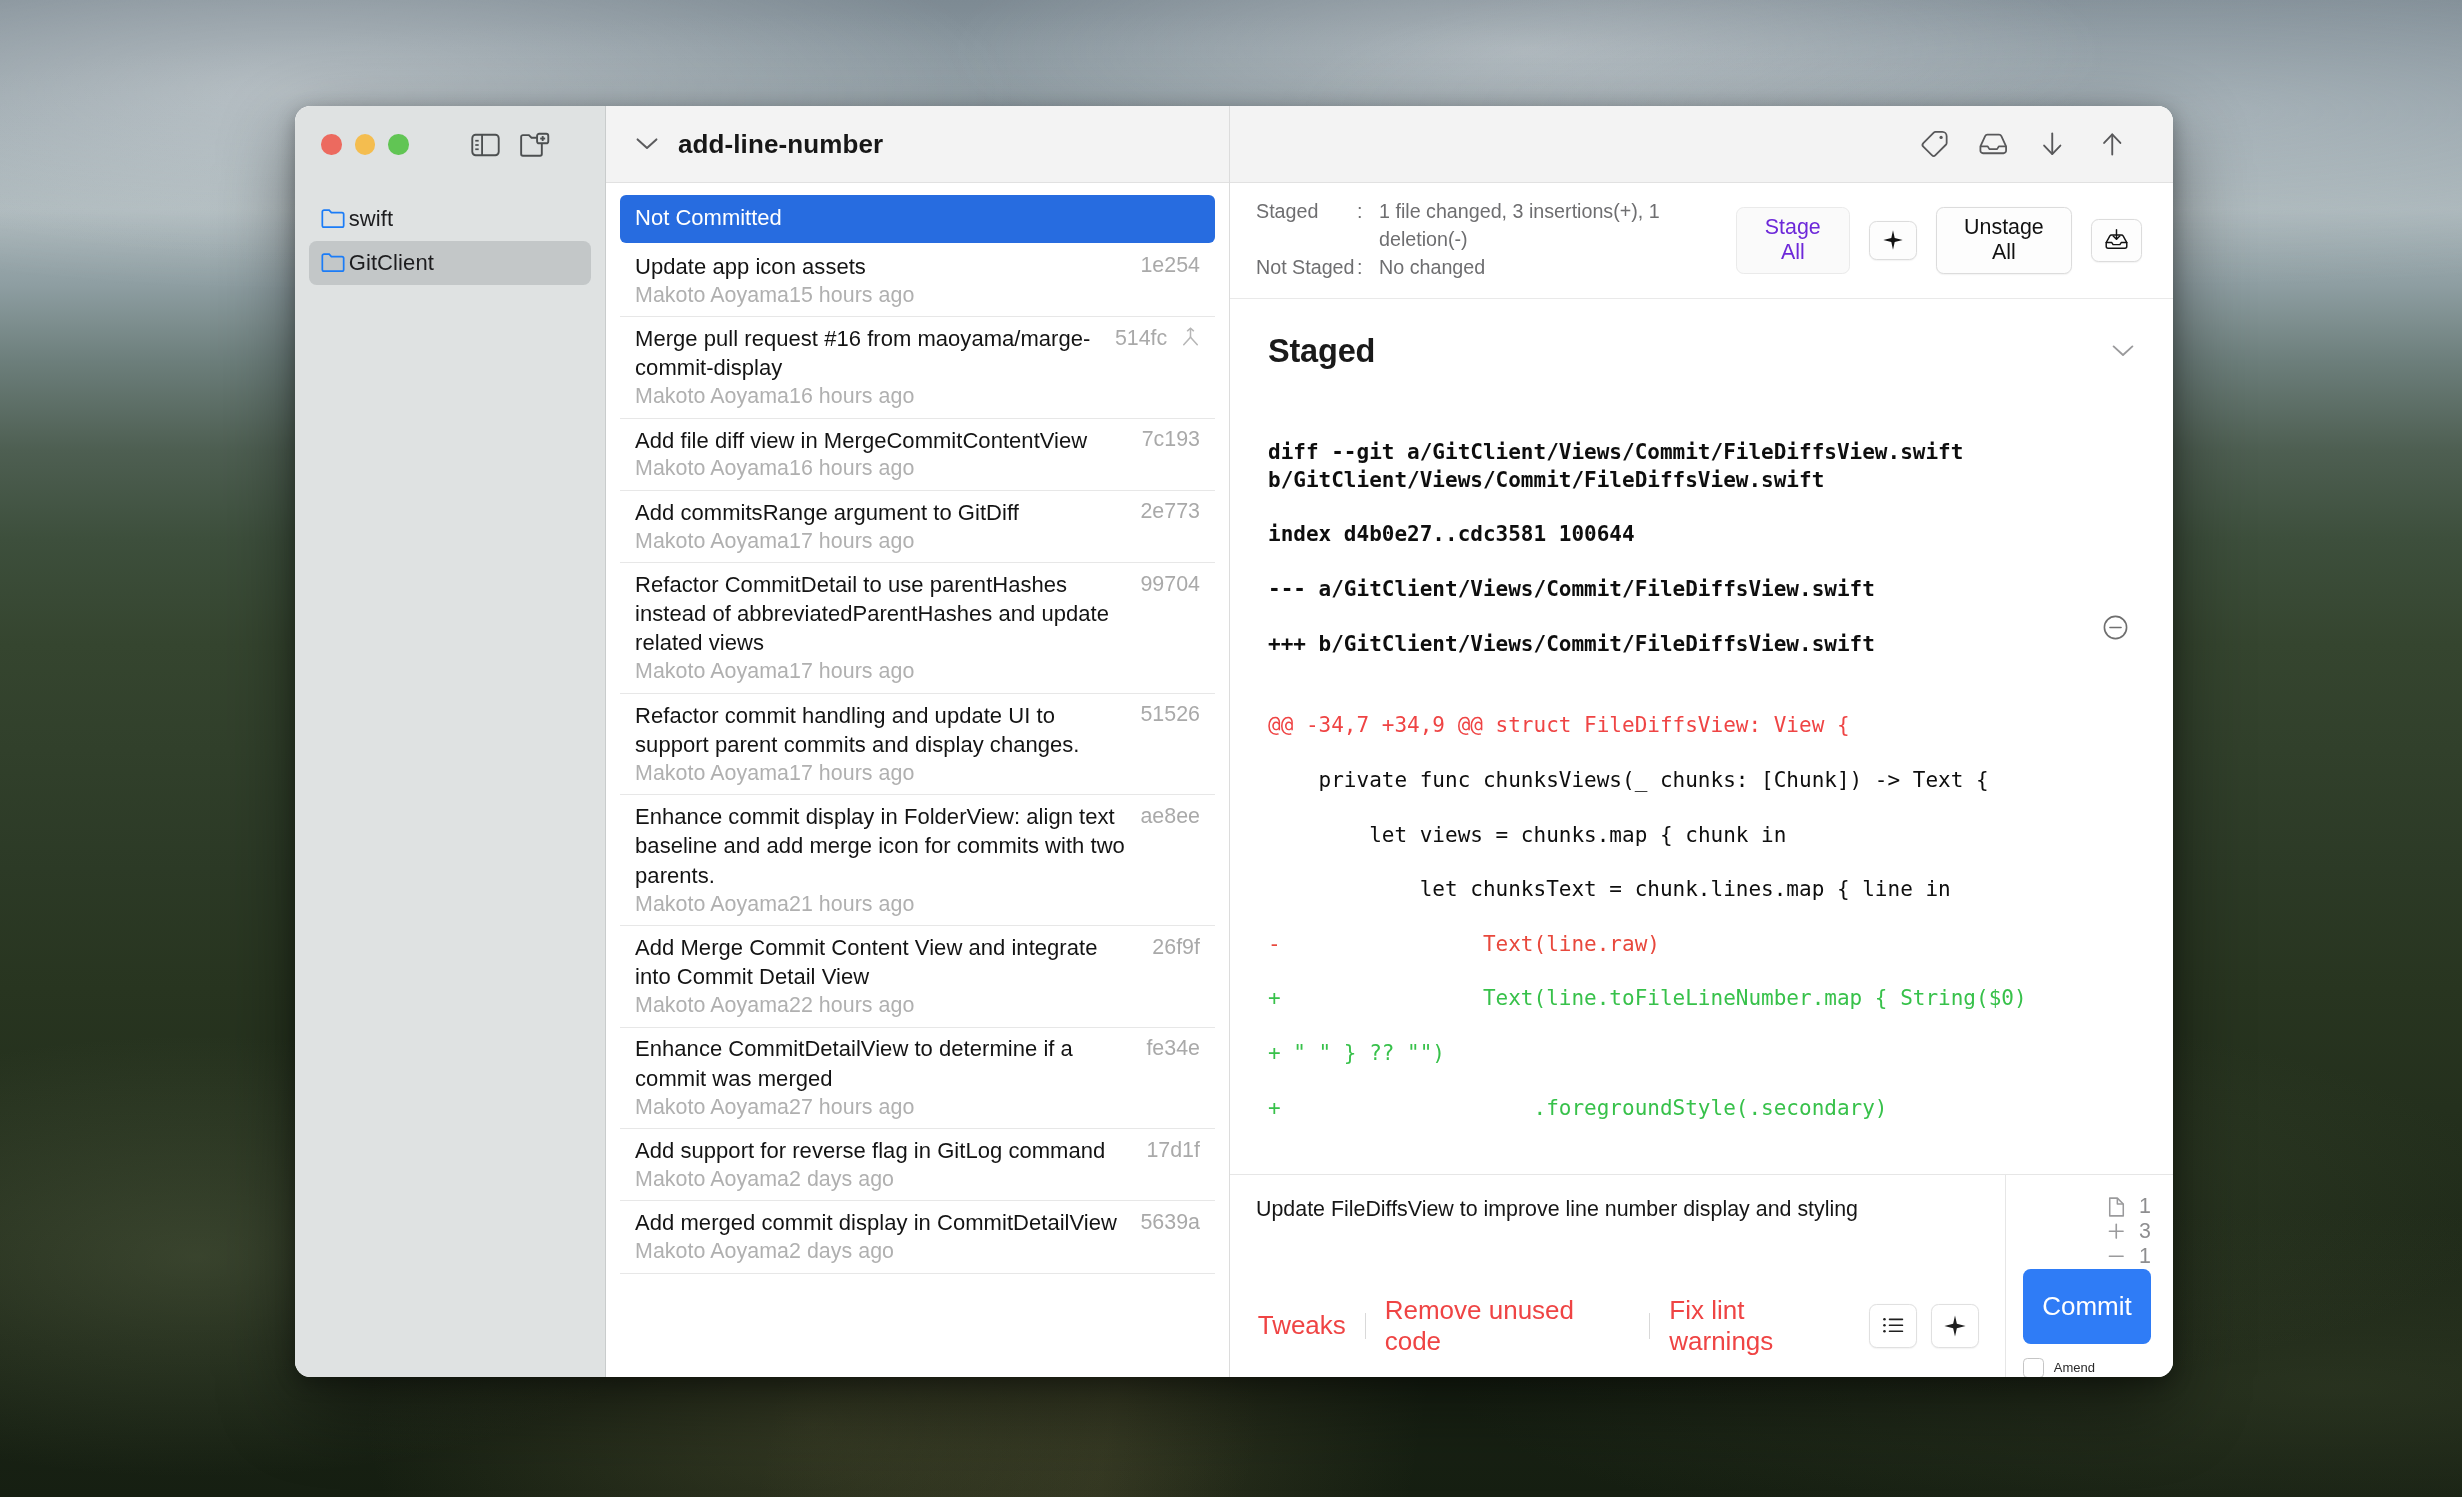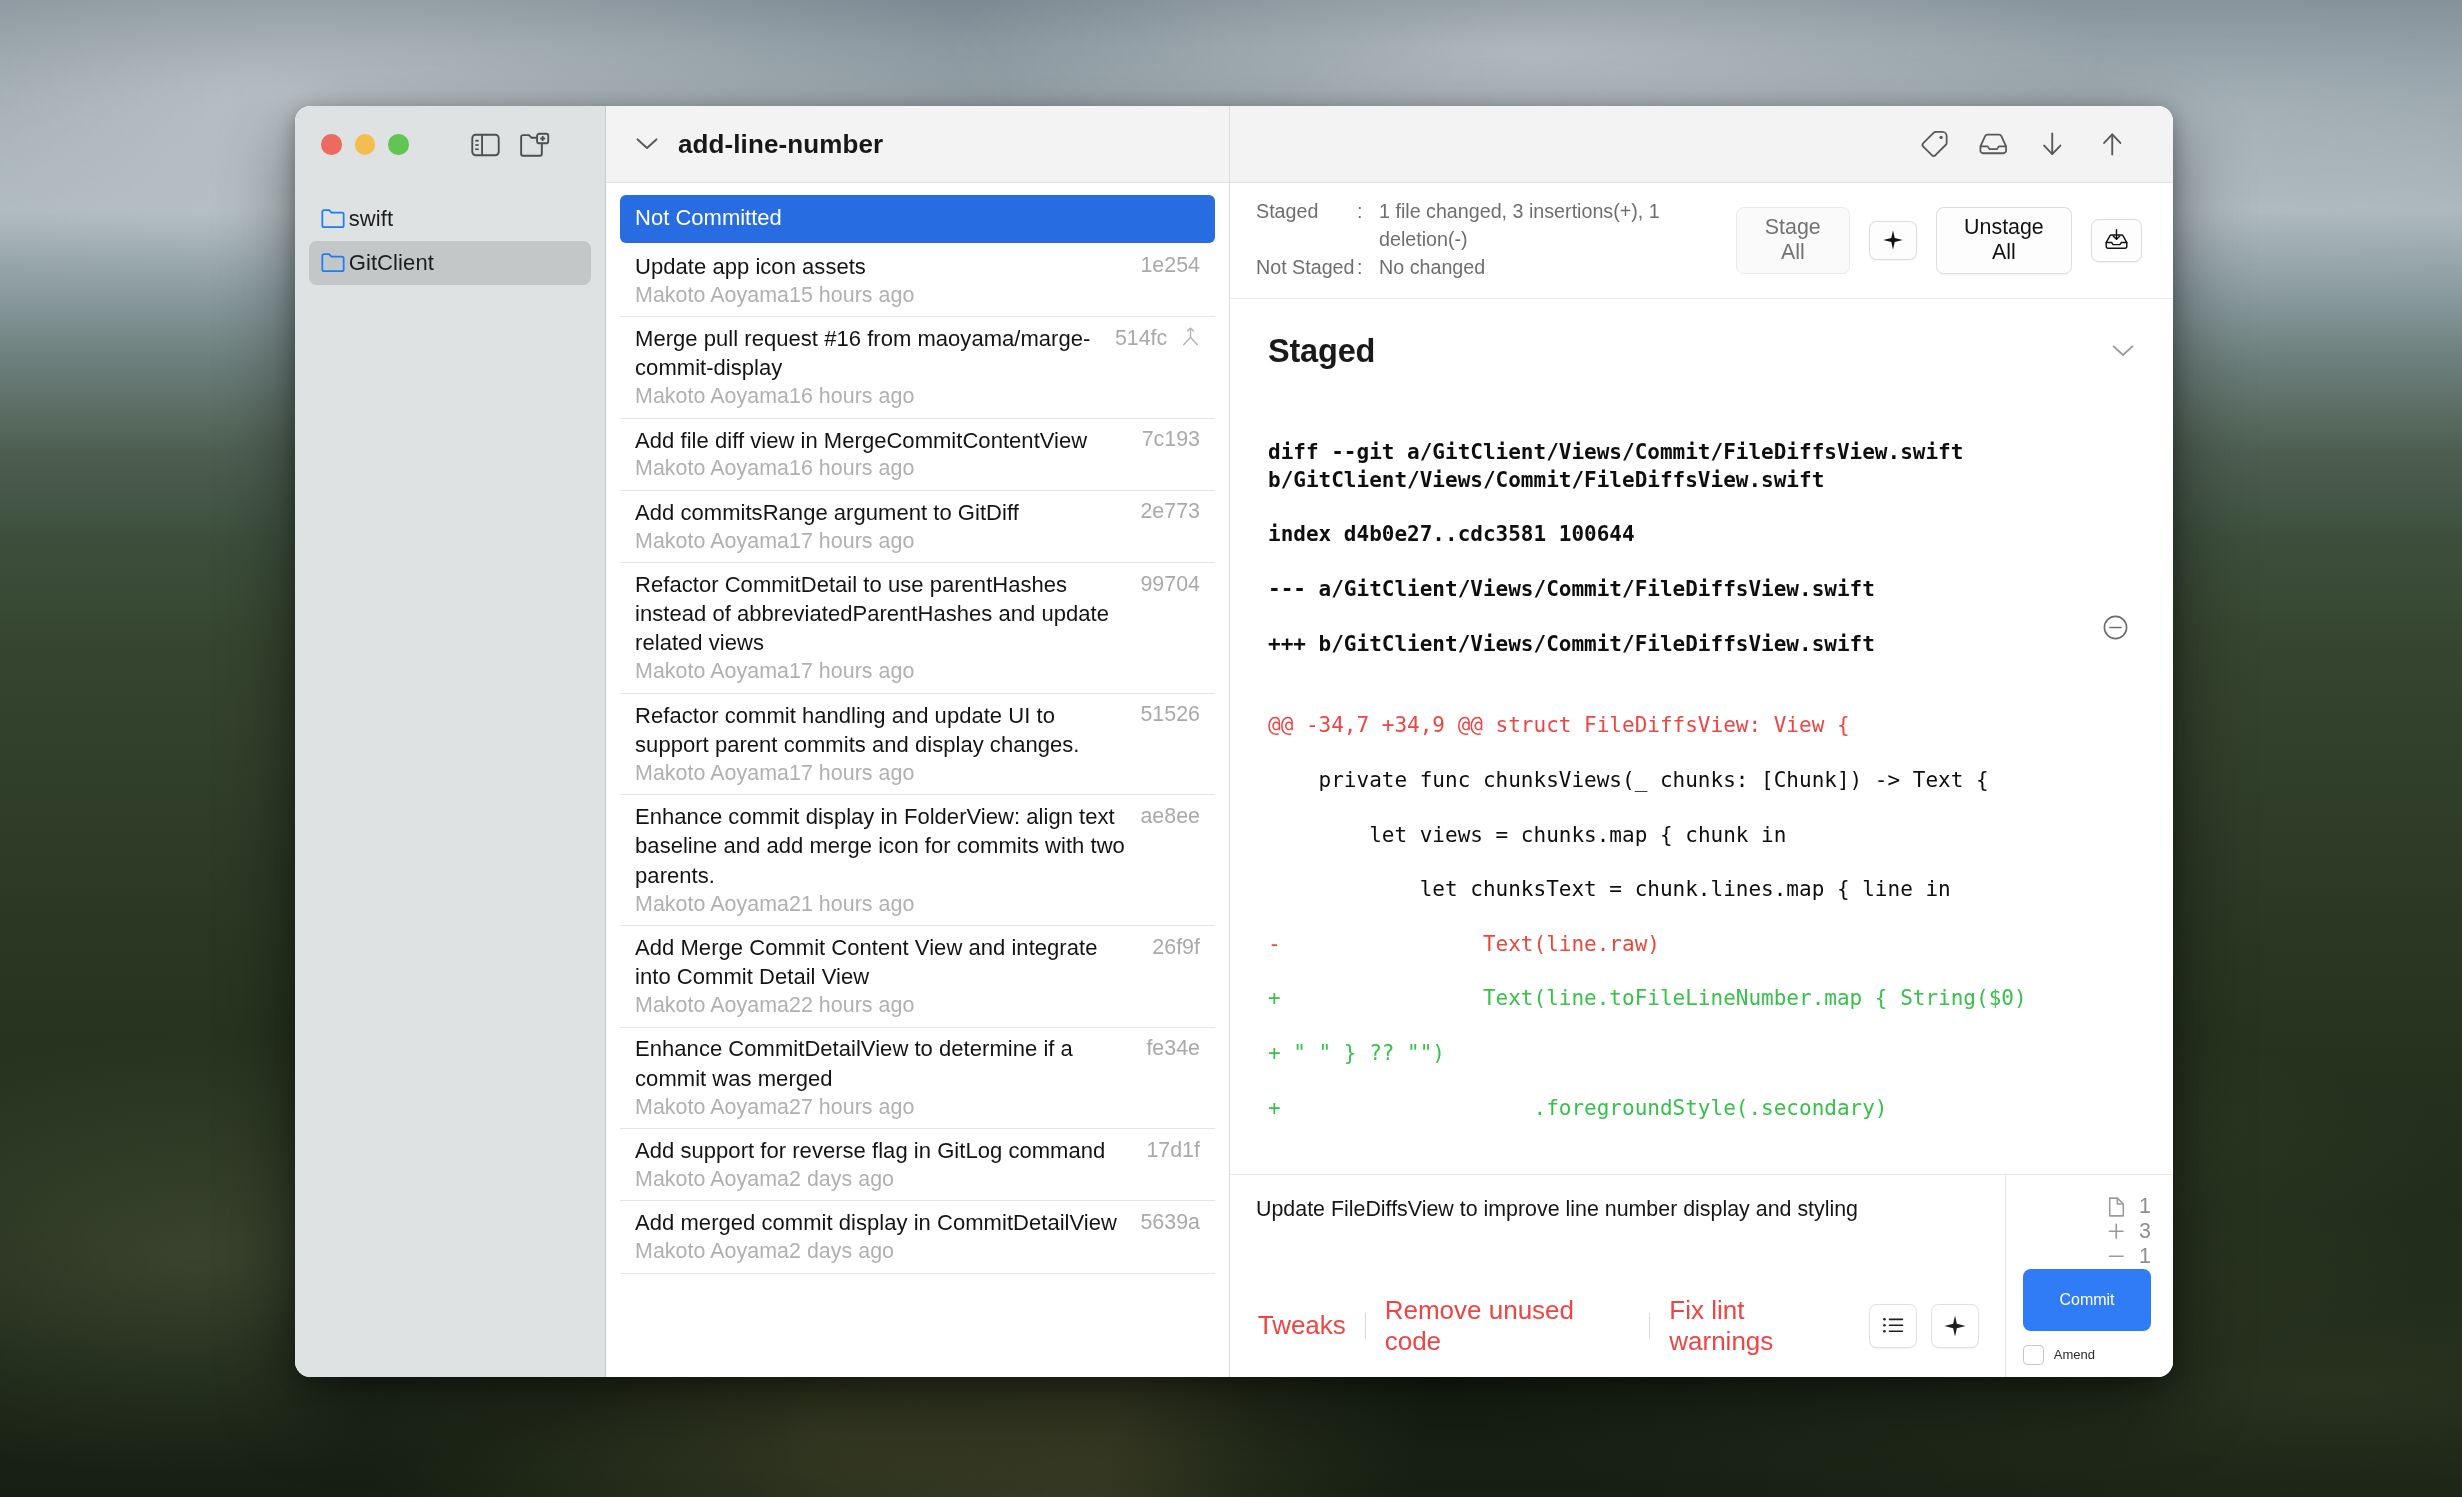--- a/index.html
+++ b/index.html
@@ -124,21 +124,21 @@
   }
   #status-text { flex: 1 1 auto; font-size: 19.7px; color: #6e6e70; line-height: 1.42; }
   .status-line { display: flex; }
   .status-key { width: 101px; flex: 0 0 101px; }
   .status-colon { width: 22px; flex: 0 0 22px; }
   .btn {
     font-size: 21.4px; border: 0.9px solid #dcdcdc; background: #fdfdfd;
     border-radius: 7.7px; padding: 7.7px 17px; color: #121212;
     box-shadow: 0 0.9px 1.3px rgba(0,0,0,.05);
   }
-  .btn.disabled { color: #737373; border-color: #eaeaea; background:#fafafa; box-shadow:none; }
+  .btn.disabled { color: #6d28d9; border-color: #eaeaea; background:#fafafa; box-shadow:none; }
   .btn.icon-btn { padding: 7.7px 12px; display:flex; align-items:center; justify-content:center; min-width:48px; }
 
   #detail-scroll { flex: 1 1 auto; overflow: hidden; display:flex; flex-direction:column; }
   .section-head {
     display: flex; align-items: center; justify-content: space-between;
     padding: 34px 38px 20.5px 38px;
   }
   .section-title { font-size: 32.5px; font-weight: 700; color: #1a1a1a; letter-spacing: -0.2px; }
   .section-rule { height: 0.9px; background: #e6e6e6; margin: 0 38px; }
 
@@ -172,21 +172,21 @@
     border-radius: 7.7px; display: flex; align-items: center; justify-content: center;
     color: #1f1f1f; box-shadow: 0 0.9px 1.3px rgba(0,0,0,.05);
   }
   #commit-side {
     width: 168px; flex: 0 0 168px; border-left: 0.9px solid #e6e6e6;
     padding: 19px 22px 20.5px 17px; display: flex; flex-direction: column;
   }
   .stat-row { display: flex; align-items: center; justify-content: flex-end; gap: 12px; height: 32.5px; color: #8e8e90; font-size: 21.4px; }
   .stat-icon { width: 22px; display:flex; justify-content:center; color:#9a9a9c; }
   #commit-button {
-    margin-top: auto; background: #2f7cf6; color: #fff; font-size: 16px;
+    margin-top: auto; background: #2f7cf6; color: #fff; font-size: 26px;
     border: none; border-radius: 7.7px; padding: 22px 0; text-align: center; width: 100%;
   }
   #amend-row { display: flex; align-items: center; gap: 10.3px; margin-top: 13.7px; }
   #amend-box { width: 20.5px; height: 20.5px; border: 0.9px solid #c5c5c5; border-radius: 4.3px; background:#fff; }
   #amend-label { font-size: 13px; color: #2a2a2a; }
 </style>
 </head>
 <body>
 
 <div id="wallpaper"></div>

